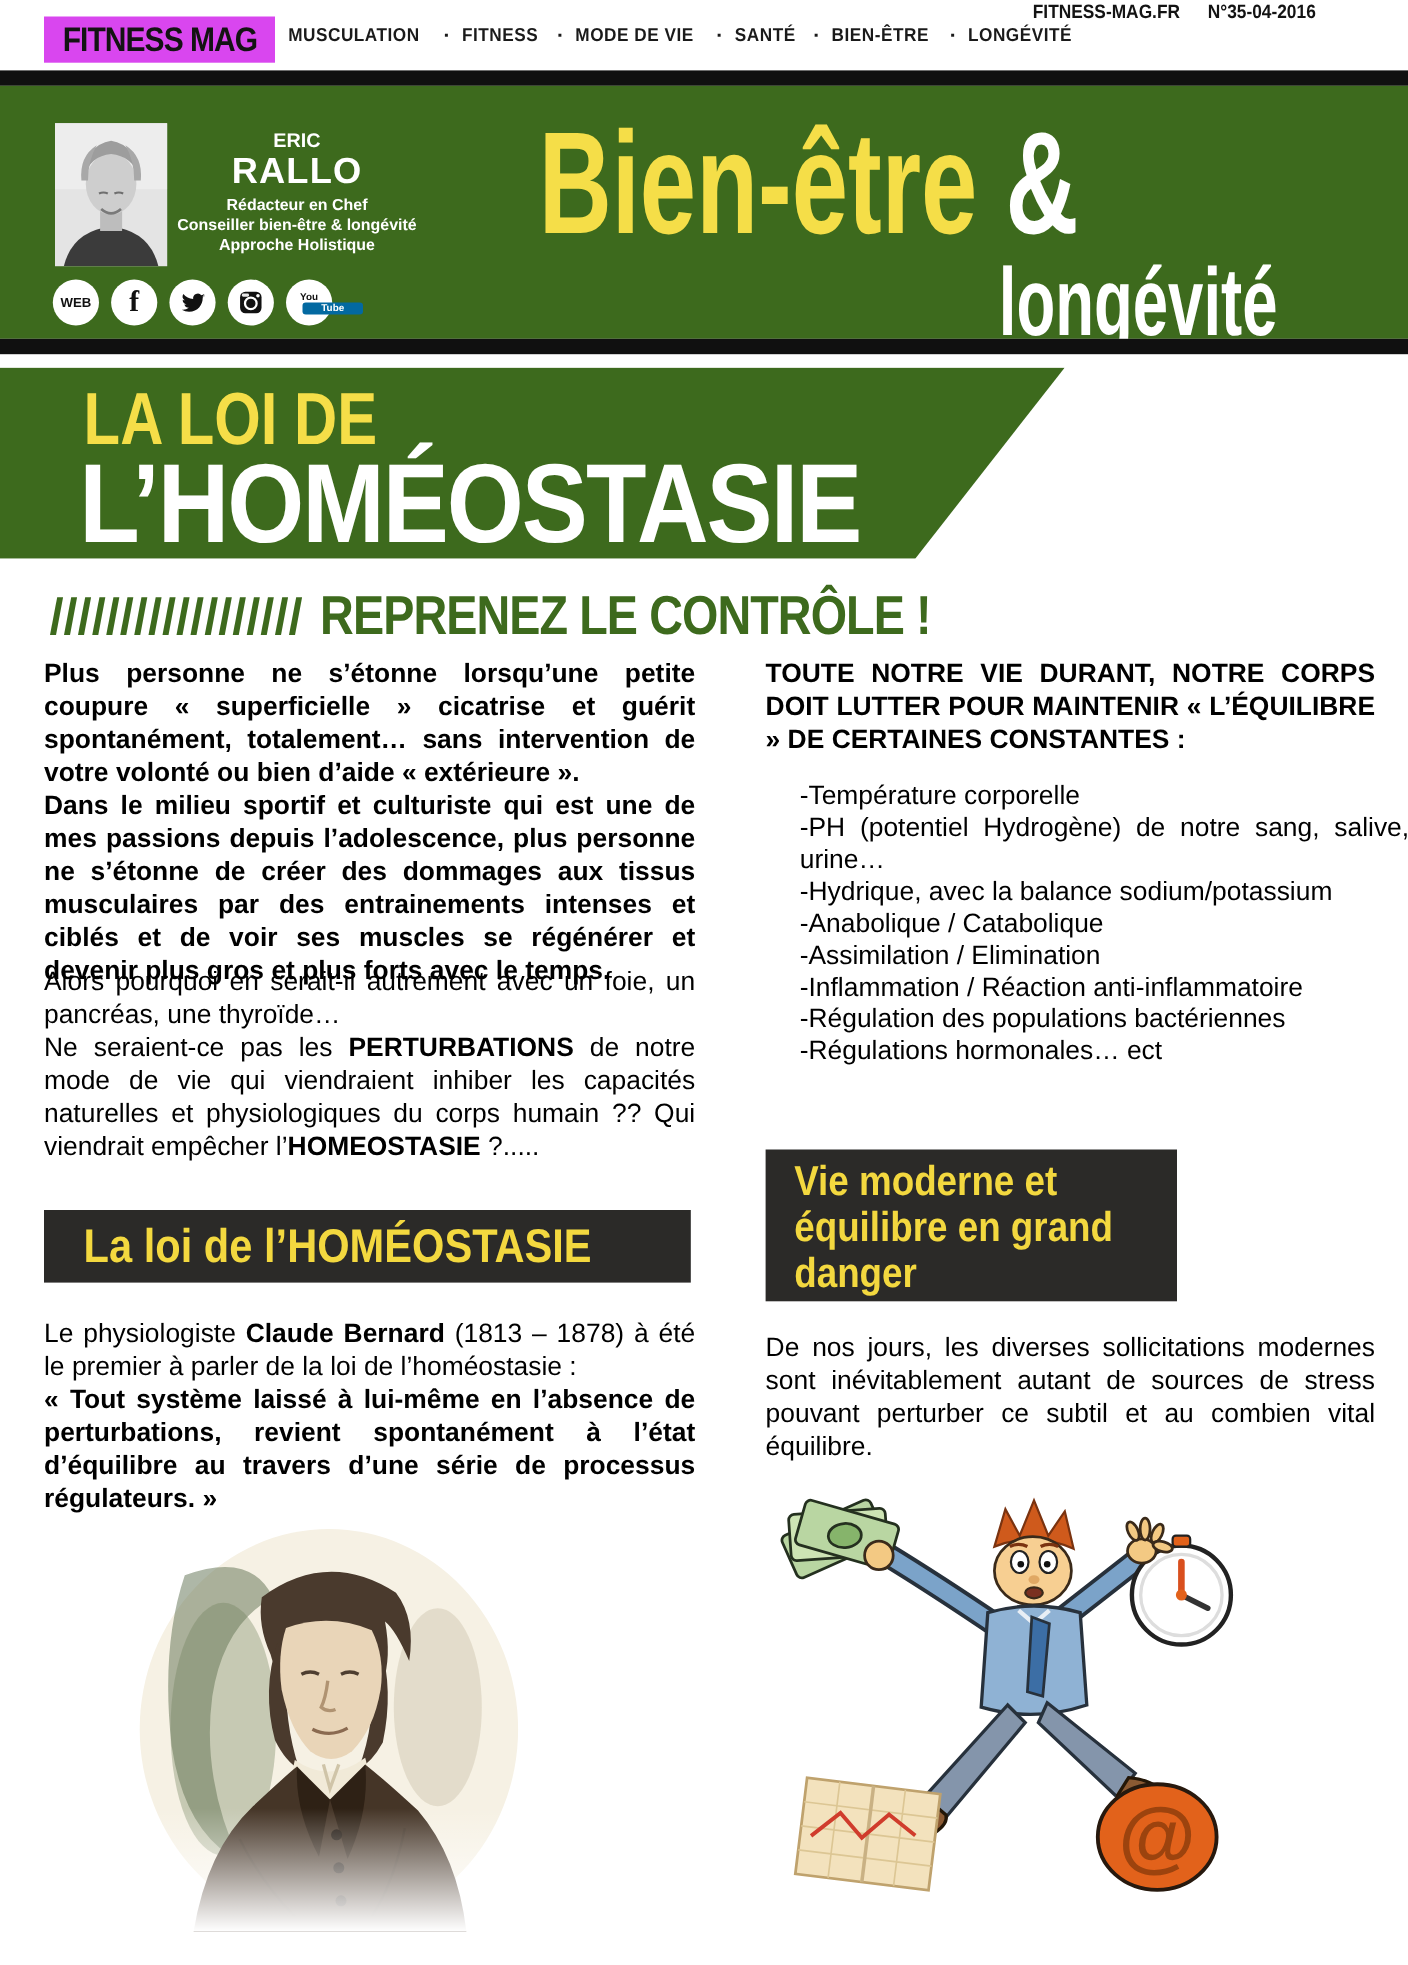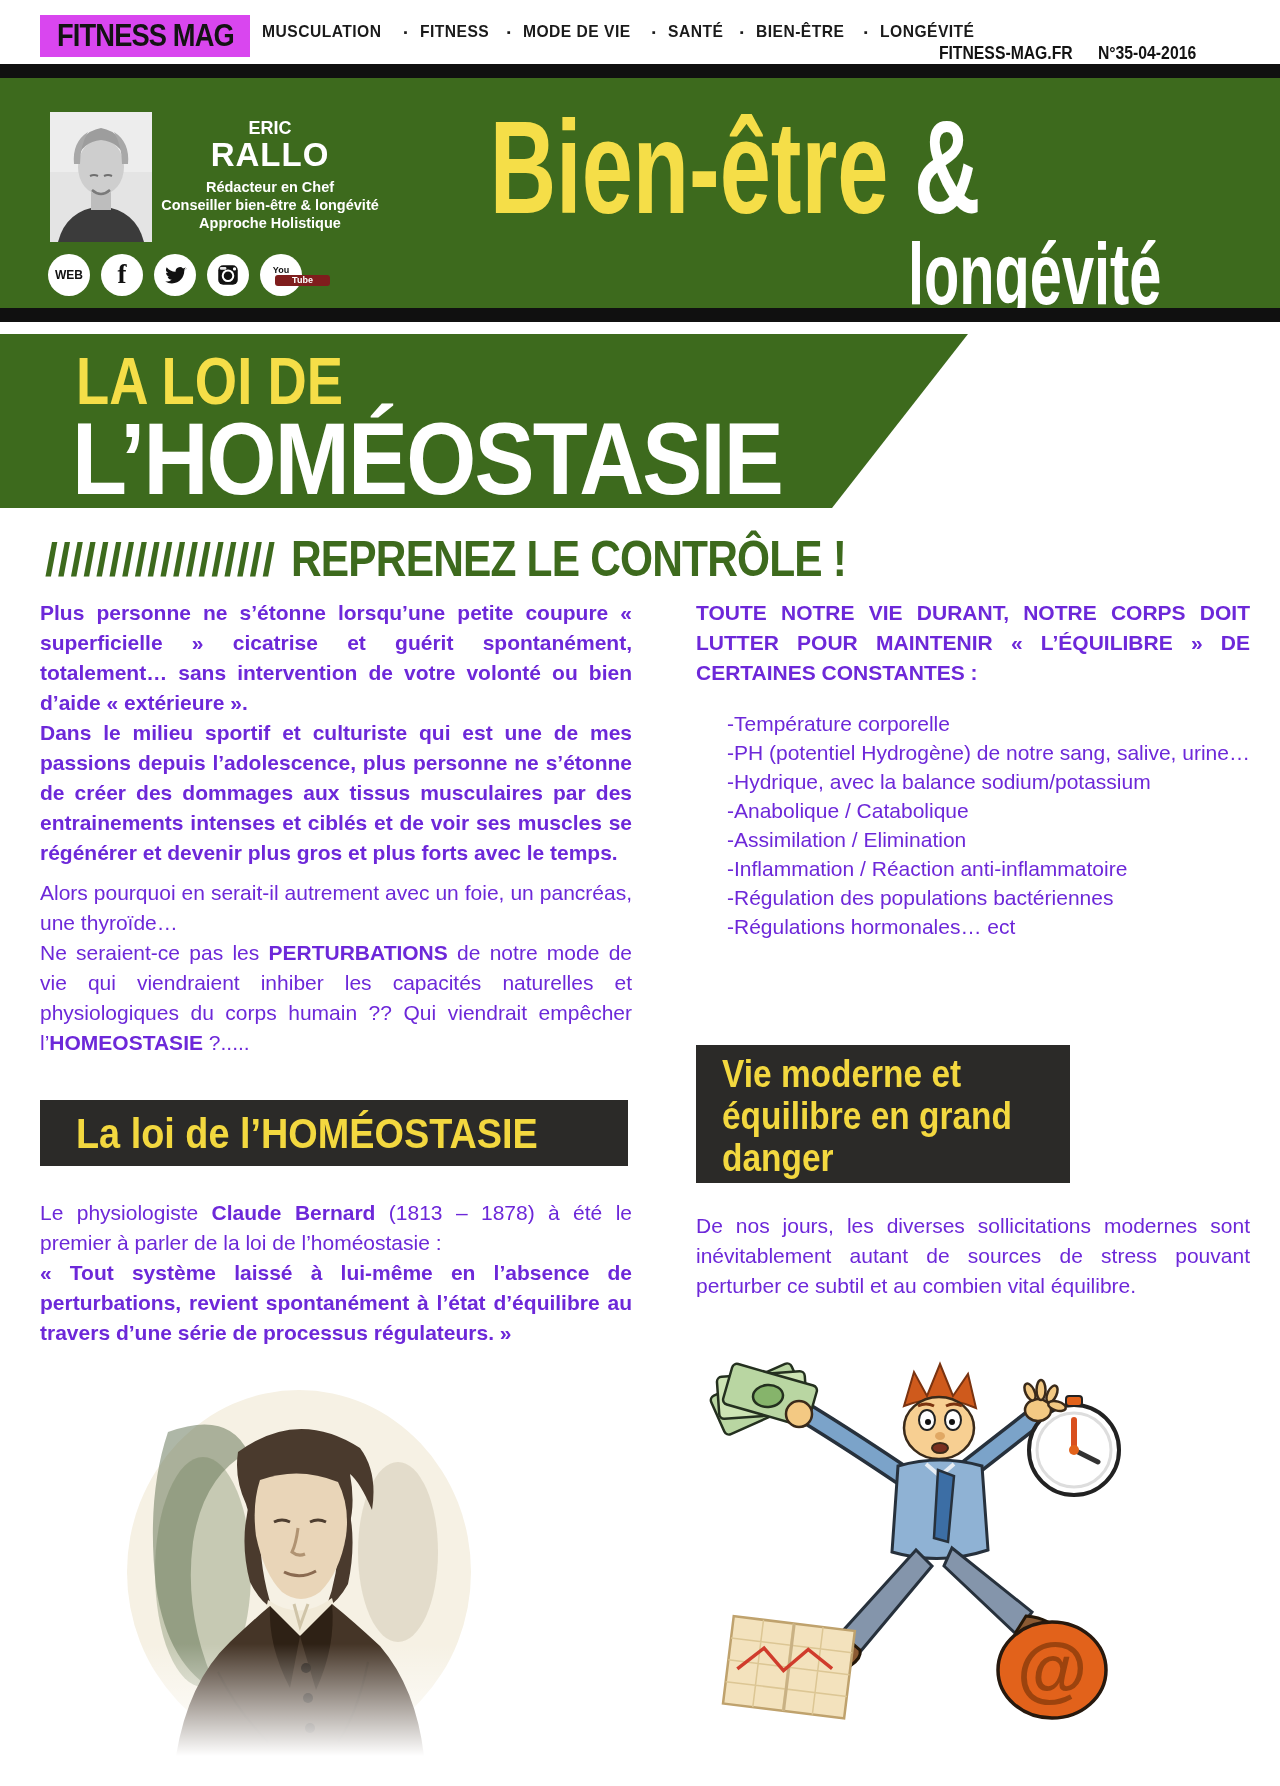--- a/index.html
+++ b/index.html
@@ -9,21 +9,21 @@
   
   .topbar{position:absolute;left:0;top:0;width:1280px;height:64px;background:#fff;}
   .logo-box{position:absolute;left:40px;top:15px;width:210px;height:42px;background:#d946ef;
             display:flex;align-items:center;justify-content:center;}
   .logo-text{font-weight:bold;font-size:31px;letter-spacing:-1px;color:#131313;
              display:inline-block;transform:scaleX(.88);white-space:nowrap;}
   .nav{position:absolute;left:262px;top:0;height:64px;display:flex;align-items:center;gap:12px;}
   .nav-item{font-weight:bold;font-size:17px;letter-spacing:.5px;color:#1a1a1a;white-space:nowrap;
             display:inline-block;transform:scaleX(.92);transform-origin:0 50%;}
   .nav-bullet{font-size:11px;color:#1a1a1a;}
-  .issue{position:absolute;right:84px;top:0;height:64px;display:flex;align-items:flex-end;gap:14px;
+  .issue{position:absolute;right:84px;top:0;height:64px;display:flex;align-items:flex-start;gap:14px;
          font-weight:bold;font-size:17.5px;color:#131313;}
   .issue span{display:inline-block;transform:scaleX(.9);transform-origin:100% 50%;white-space:nowrap;}
 
   .black-bar{position:absolute;left:0;width:1280px;background:#101010;}
   .bar-a{top:64px;height:14px;}
   .bar-b{top:308px;height:14px;}
 
   
   .masthead{position:absolute;left:0;top:78px;width:1280px;height:230px;background:#3d6a1d;}
   .author-photo{position:absolute;left:50px;top:34px;width:102px;height:130px;background:#d9d9d9;}
@@ -32,21 +32,21 @@
   .author-last{font-weight:bold;font-size:33px;line-height:33px;letter-spacing:1px;}
   .author-role{font-weight:bold;font-size:14.5px;line-height:18px;}
   .author-roles{margin-top:7px;}
   .social{position:absolute;left:48px;top:176px;display:flex;gap:11px;}
   .circle{width:42px;height:42px;border-radius:50%;background:#fff;display:flex;
           align-items:center;justify-content:center;color:#111;}
   .web-label{font-weight:bold;font-size:12px;}
   .fb-label{font-family:"Liberation Serif",serif;font-weight:bold;font-size:27px;margin-top:-2px;}
   .yt{display:flex;flex-direction:column;align-items:center;line-height:9px;margin-top:1px;}
   .yt-you{font-weight:bold;font-size:9px;}
-  .yt-tube{font-weight:bold;font-size:9px;background:#7f1d1d;color:#fff;border-radius:3px;padding:1px 17px;margin-left:43px;}
+  .yt-tube{font-weight:bold;font-size:9px;background:#0369a1;color:#fff;border-radius:3px;padding:1px 17px;margin-left:43px;}
   .mast-title-1{position:absolute;right:300px;top:14px;font-weight:bold;font-size:100px;white-space:nowrap;
                 transform:scale(.92,1.32);transform-origin:100% 0;color:#f5de48;}
   .mast-title-1 .amp{color:#ffffff;}
   .mast-title-2{position:absolute;left:908px;top:146px;font-weight:bold;font-size:74px;white-space:nowrap;
                 transform:scale(.78,1.18);transform-origin:0 0;color:#ffffff;}
 
   
   .title-band{position:absolute;left:0;top:334px;width:1280px;height:174px;background:#3d6a1d;
               -webkit-clip-path:polygon(0 0,968px 0,832px 174px,0 174px);
               clip-path:polygon(0 0,968px 0,832px 174px,0 174px);}
@@ -55,21 +55,21 @@
   .title-l2{position:absolute;left:72px;top:66px;font-weight:bold;font-size:100px;color:#fff;
             letter-spacing:-2px;white-space:nowrap;display:inline-block;transform:scale(.9,1.02);transform-origin:0 0;}
 
   
   .kicker{position:absolute;left:45px;top:530px;display:flex;align-items:baseline;gap:16px;color:#3d6a1d;}
   .kicker-slashes{font-weight:bold;font-size:46px;letter-spacing:0;}
   .kicker-text{font-weight:bold;font-size:50px;letter-spacing:-1px;white-space:nowrap;
                display:inline-block;transform:scaleX(.85);transform-origin:0 100%;}
 
   
-  .btxt{font-size:21px;line-height:30px;text-align:justify;color:#6d28d9;}
+  .btxt{font-size:24px;line-height:30px;text-align:justify;color:#000000;}
   .btxt p{margin:0;}
   .b{font-weight:bold;}
   .left-p1{position:absolute;left:40px;top:598px;width:592px;font-weight:bold;}
   .left-p2{position:absolute;left:40px;top:840px;width:592px;margin-top:38px;}
   .box1{position:absolute;left:40px;top:1100px;width:552px;height:66px;background:#2b2a28;
         display:flex;align-items:center;padding-left:36px;}
   .box1-text{font-weight:bold;font-size:43px;color:#f3d83f;white-space:nowrap;
              display:inline-block;transform:scaleX(.88);transform-origin:0 50%;}
   .bernard{position:absolute;left:40px;top:1198px;width:592px;}
   .portrait{position:absolute;left:118px;top:1382px;width:362px;height:374px;}

